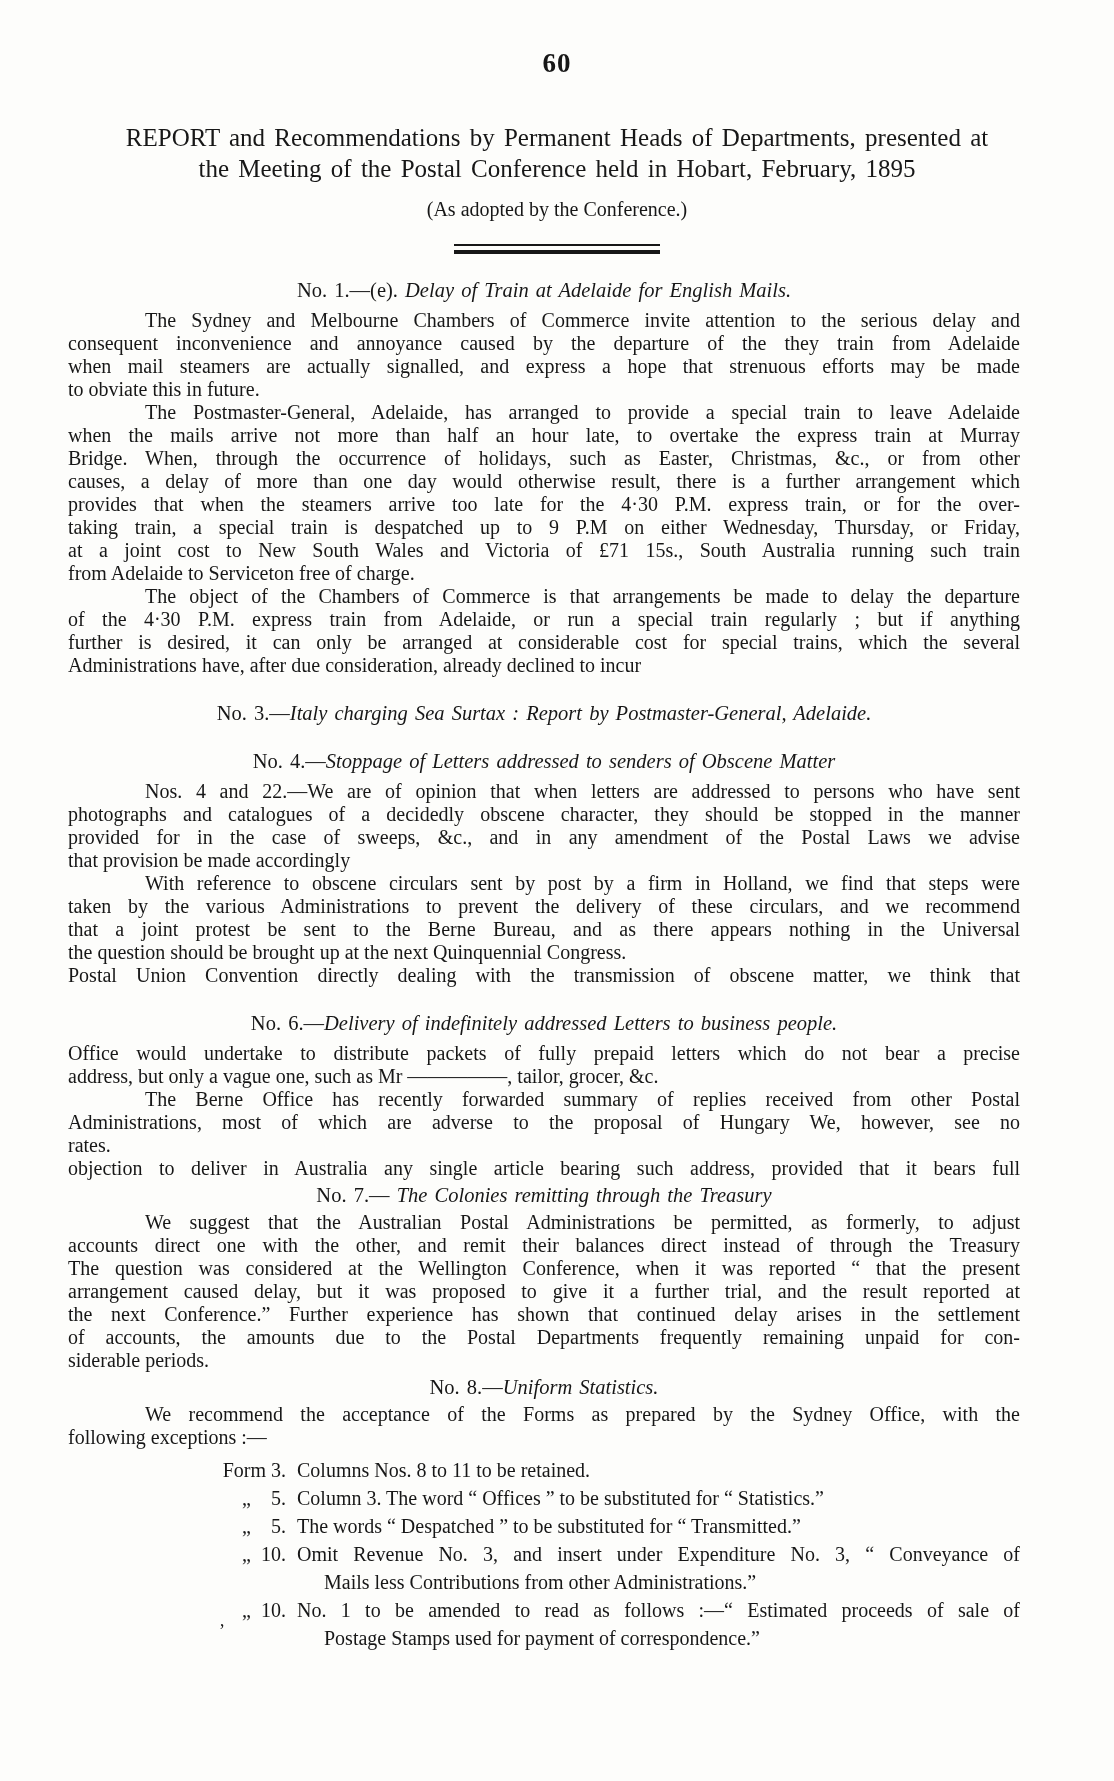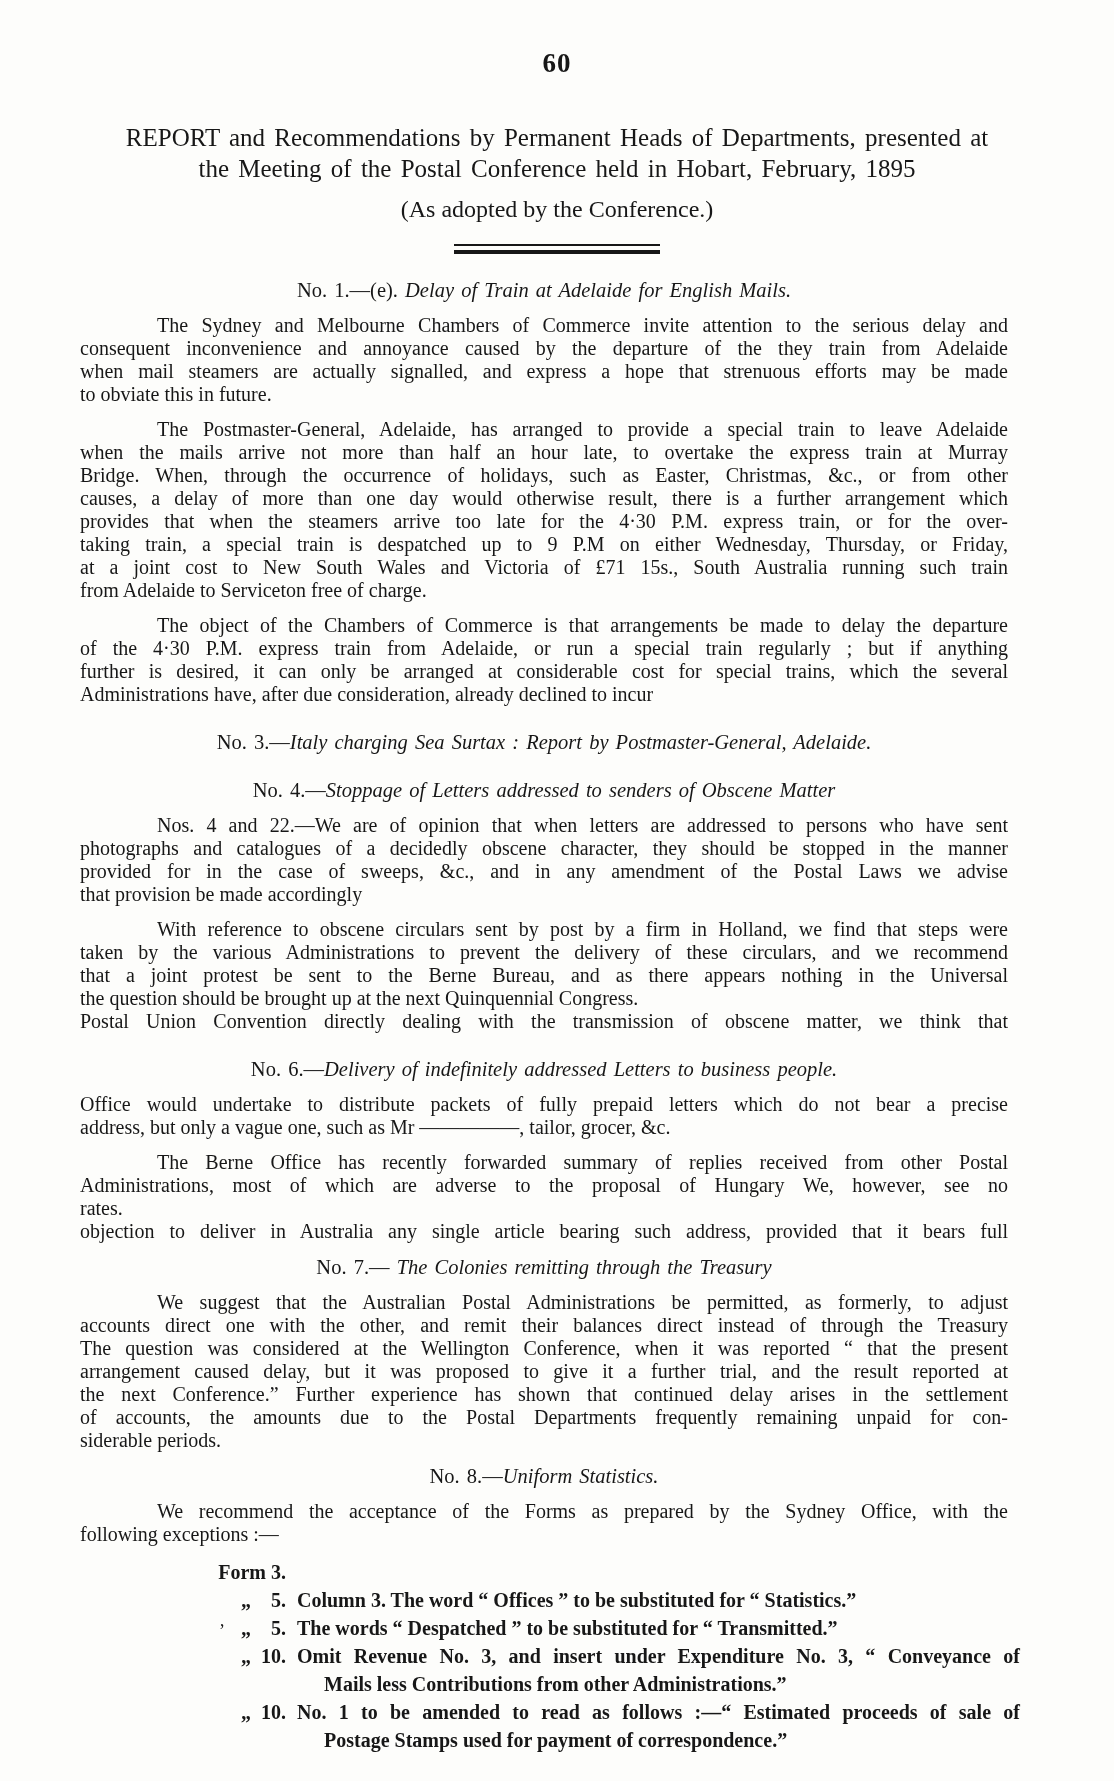--- a/index.html
+++ b/index.html
@@ -27,21 +27,21 @@
   .title-block {
     margin-top: 44px;
     text-align: center;
     font-size: 25px;
     line-height: 31px;
     word-spacing: 3px;
   }
   .subtitle {
     margin-top: 13px;
     text-align: center;
-    font-size: 24px;
+    font-size: 20px;
     line-height: 24px;
   }
   .rule-wrap {
     margin-top: 23px;
     display: flex;
     flex-direction: column;
     align-items: center;
   }
   .rule { width: 206px; background: #171717; }
   .rule.thin  { height: 2px; margin-bottom: 4px; }
@@ -54,30 +54,30 @@
   }
   .heading {
     text-align: center;
     margin: 24px 0 7px 0;
     font-size: 20.5px;
     line-height: 24px;
     word-spacing: 2px;
   }
   .heading.tight { margin: 3px 0 4px 0; }
   .heading .it { font-style: italic; }
-  .para { margin: 12px; }
+  .para { margin: 0; }
   .line {
     text-align: justify;
     text-align-last: justify;
     text-justify: inter-word;
   }
   .line.first { text-indent: 77px; }
   .line.last  { text-align-last: left; }
   .form-list { margin-top: 7px; line-height: 28px; }
-  .form-item { display: flex; font-weight: bold; }
+  .form-item { display: flex; }
   .form-item .lbl {
     flex: none;
     margin-left: 144px;
     width: 74px;
     text-align: right;
     white-space: pre;
   }
   .form-item .itx { flex: 1; margin-left: 11px; }
   .itx .jl { text-align: justify; text-align-last: justify; }
   .itx .cont { margin-left: 27px; }
@@ -163,20 +163,23 @@
         <div class="line last">siderable periods.</div>
       </div>
       <div class="heading tight"><span class="rm">No. 8.—</span><span class="it">Uniform Statistics.</span></div>
       <div class="para">
         <div class="line first">We recommend the acceptance of the Forms as prepared by the Sydney Office, with the</div>
         <div class="line last">following exceptions :—</div>
       </div>
       <div class="form-list">
         <div class="form-item">
           <span class="lbl">Form 3.</span>
+          <div class="itx">
+            <div>Columns Nos. 8 to 11 to be retained.</div>
+          </div>
         </div>
         <div class="form-item">
           <span class="lbl">„    5.</span>
           <div class="itx">
             <div>Column 3.   The word “ Offices ” to be substituted for “ Statistics.”</div>
           </div>
         </div>
         <div class="form-item">
           <span class="lbl">„    5.</span>
           <div class="itx">

